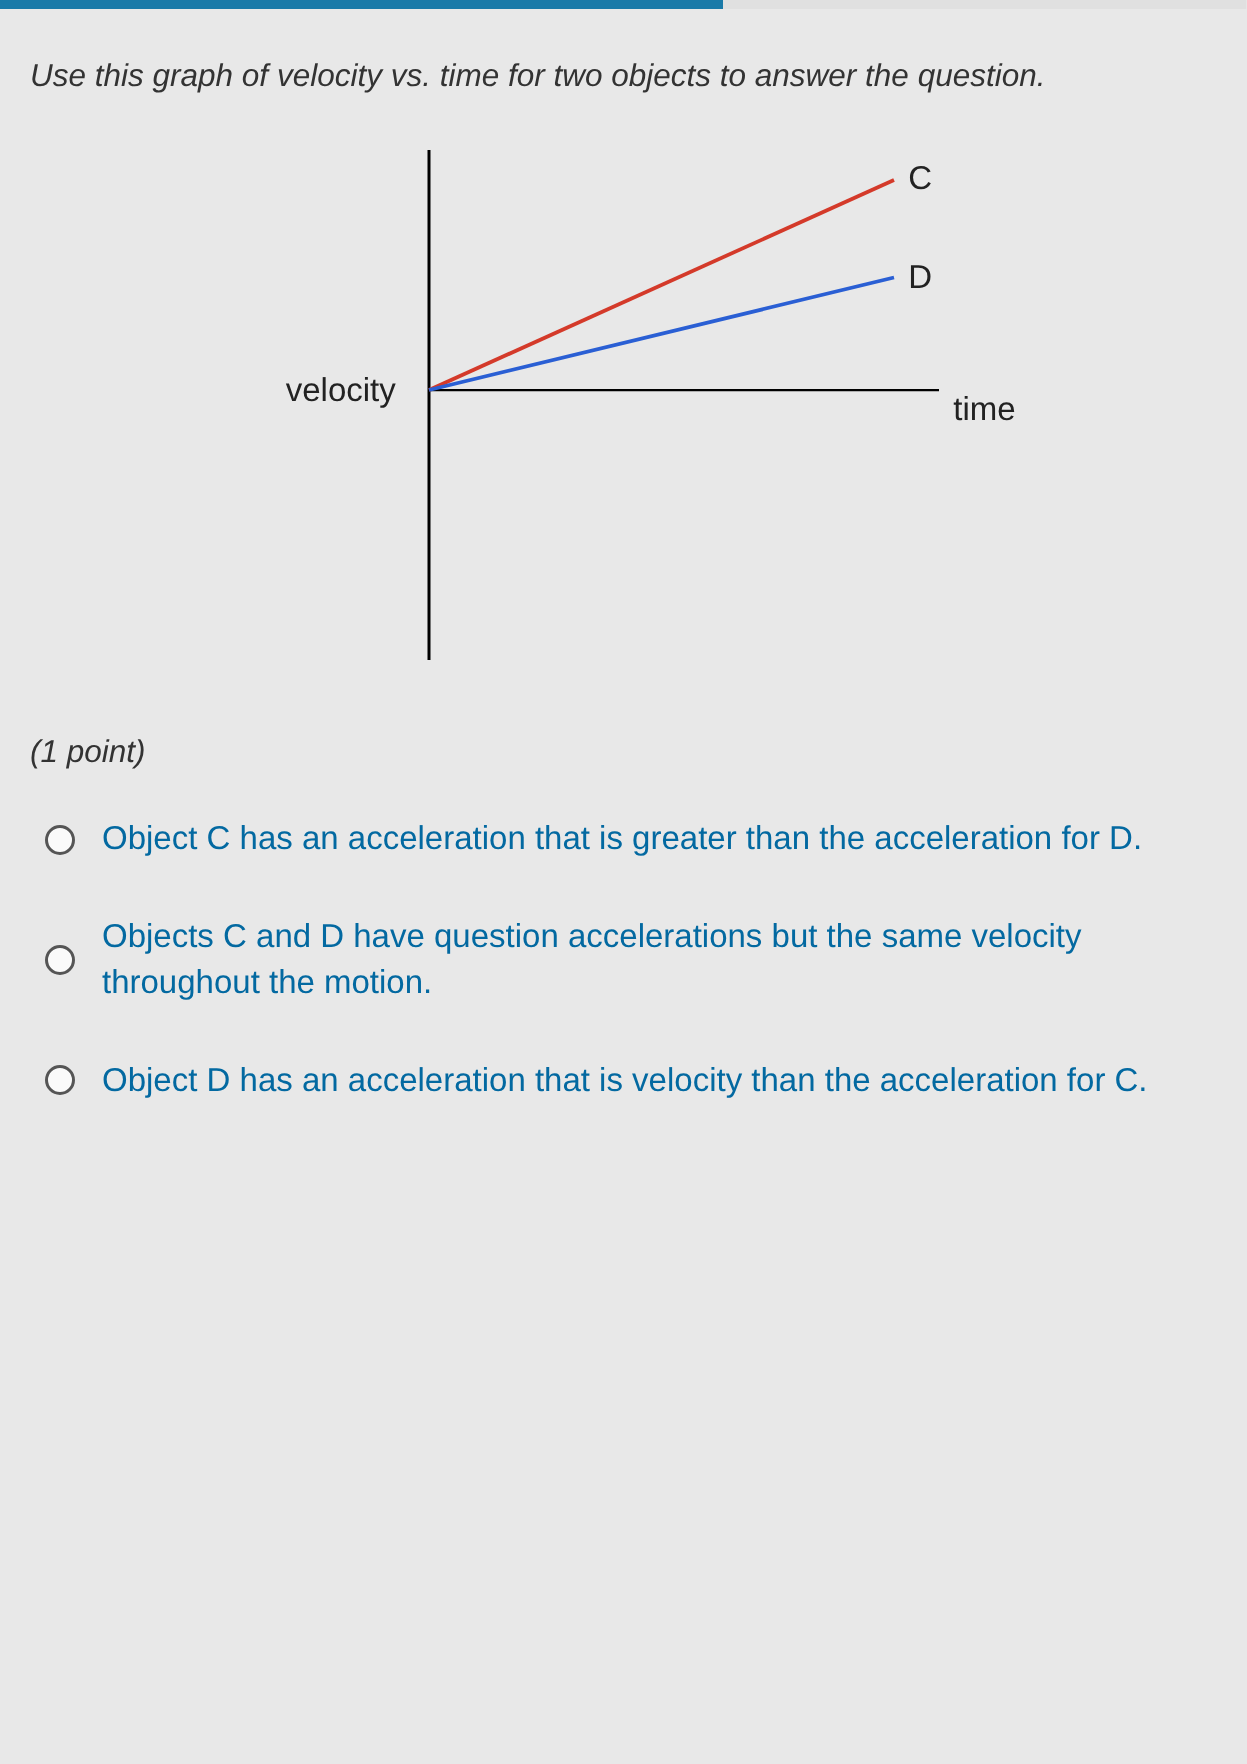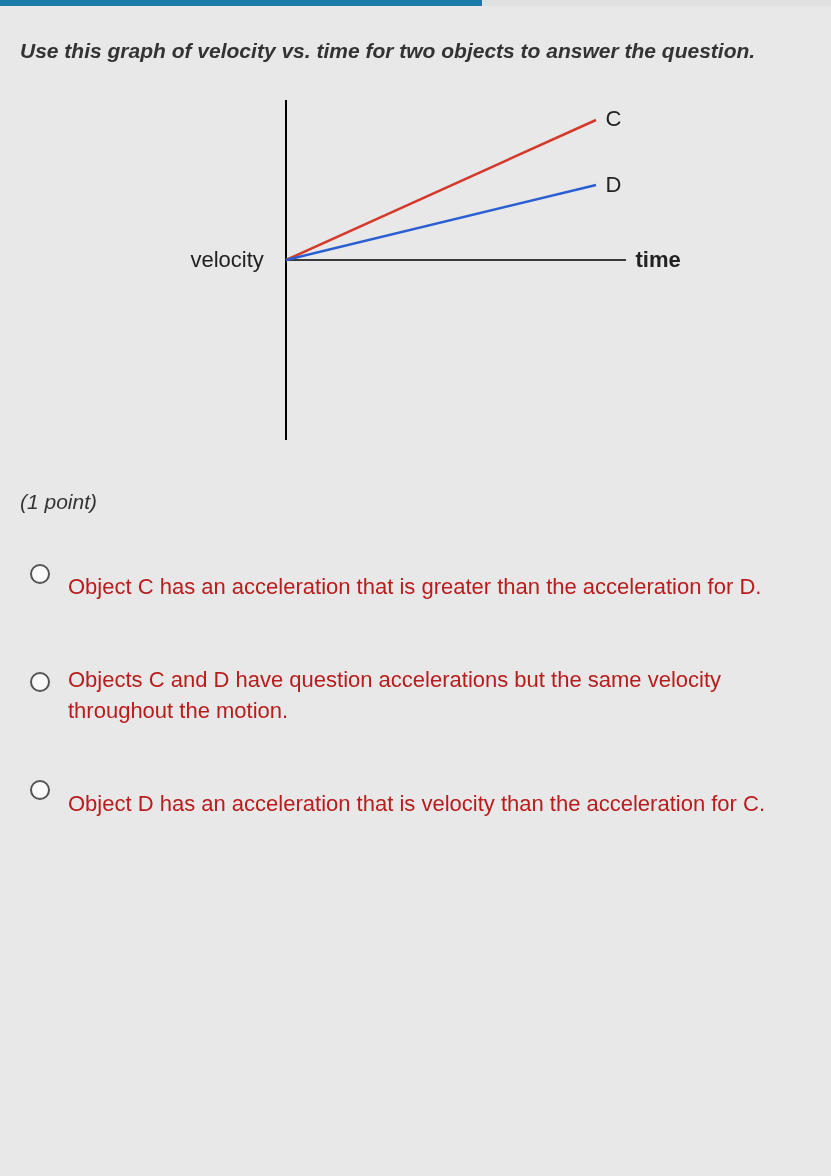--- a/index.html
+++ b/index.html
@@ -27,21 +27,20 @@
     }
     .content {
       padding: 24px 20px 20px 20px;
     }
     .instruction {
       font-style: italic;
       font-size: 21px;
       line-height: 1.45;
       color: #333;
       margin-bottom: 24px;
-      font-weight: bold;
     }
     .chart-wrap {
       display: flex;
       justify-content: center;
       margin: 10px 0 40px 0;
     }
     .chart {
       position: relative;
       width: 560px;
       height: 360px;
@@ -81,22 +80,21 @@
       width: 20px;
       height: 20px;
       border: 2px solid #555;
       border-radius: 50%;
       flex-shrink: 0;
       background: #fafafa;
     }
     .option-text {
       font-size: 22px;
       line-height: 1.4;
-      color: #b91c1c;
-      margin-top: 28px;
+      color: #0369a1;
     }
   </style>
 </head>
 <body>
 
 <div class="progress-bar">
   <div class="progress-fill" style="width: 58%;"></div>
 </div>
 
 <div class="content">
@@ -109,21 +107,21 @@
 
         <line x1="150" y1="10" x2="150" y2="350" stroke="#000" stroke-width="2"></line>
 
         <line x1="150" y1="170" x2="490" y2="170" stroke="#000" stroke-width="1.5"></line>
 
         <line x1="150" y1="170" x2="460" y2="30" stroke="#d43a2a" stroke-width="2.5"></line>
 
         <line x1="150" y1="170" x2="460" y2="95" stroke="#2a5fd4" stroke-width="2.5"></line>
       </svg>
       <div class="axis-label" style="left:55px; top:157px;">velocity</div>
-      <div class="axis-label" style="left:500px; top:157px;font-weight:bold;">time</div>
+      <div class="axis-label" style="left:500px; top:170px;">time</div>
       <div class="axis-label" style="left:470px; top:16px;">C</div>
       <div class="axis-label" style="left:470px; top:82px;">D</div>
     </div>
   </div>
 
 
   <p class="points">(1 point)</p>
 
   <div class="options">
 

